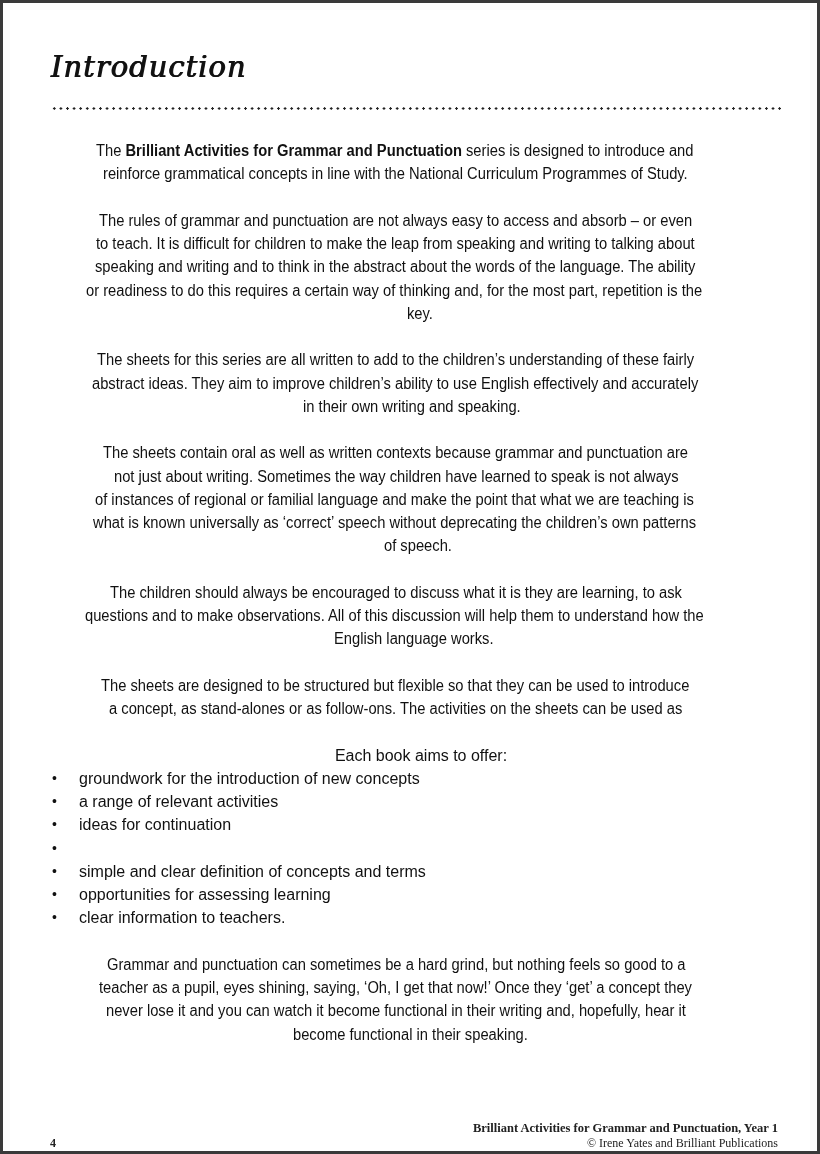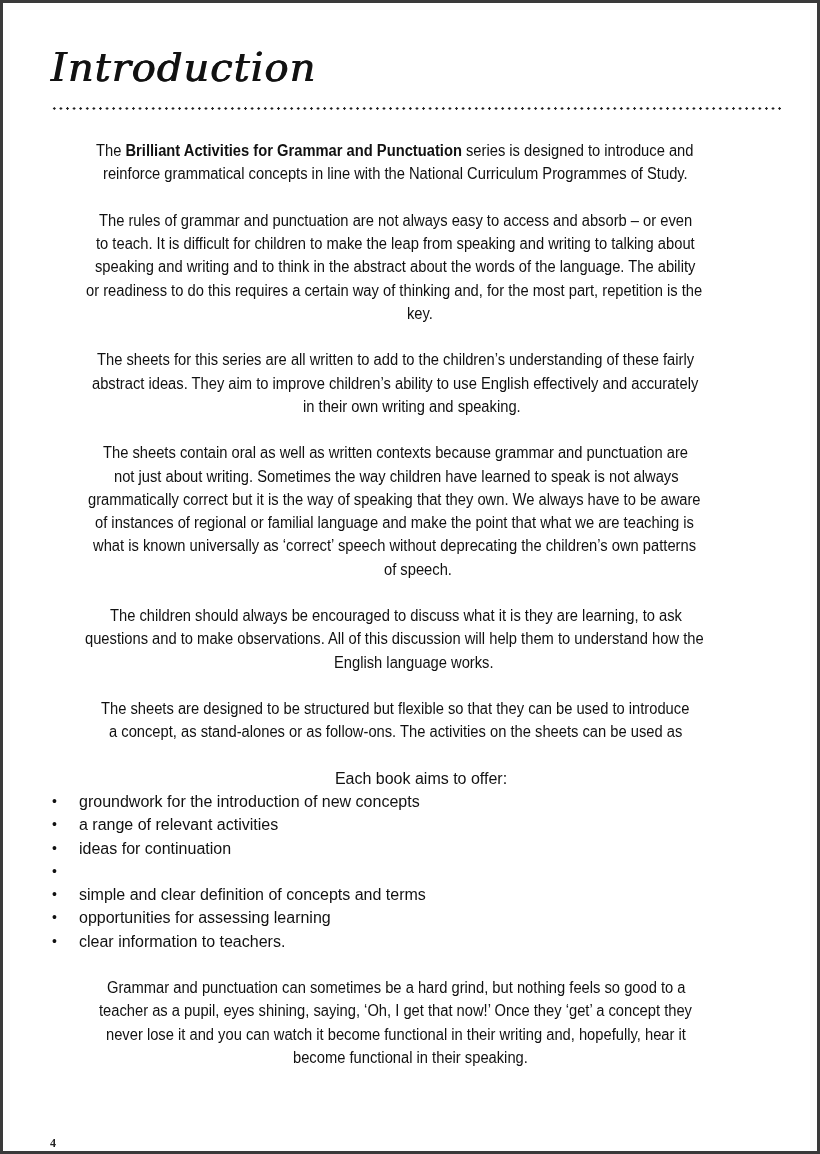--- a/index.html
+++ b/index.html
@@ -21,21 +21,21 @@
     box-sizing: border-box;
     border: 3px solid #3a3a3a;
     background: #ffffff;
   }
   .title {
     position: absolute;
     left: 48px;
     top: 38px;
     font-family: "DejaVu Serif", serif;
     font-style: italic;
-    font-size: 40px;
+    font-size: 29px;
     line-height: 52px;
     color: #111111;
     letter-spacing: 1px;
     white-space: nowrap;
     text-shadow: 0.6px 0.4px 0 #222, -0.4px 0 0 #222;
   }
   .dots {
     position: absolute;
     left: 48px;
     top: 104px;
@@ -147,21 +147,20 @@
 
     <div class="para">
       <div class="line"><span class="cond" style="transform: scaleX(0.92);">The sheets for this series are all written to add to the children’s understanding of these fairly</span></div>
       <div class="line"><span class="cond" style="transform: scaleX(0.92);">abstract ideas. They aim to improve children’s ability to use English effectively and accurately</span></div>
       <div class="line"><span class="cond" style="transform: scaleX(0.92);">in their own writing and speaking.</span></div>
     </div>
 
     <div class="para">
       <div class="line"><span class="cond" style="transform: scaleX(0.92);">The sheets contain oral as well as written contexts because grammar and punctuation are</span></div>
       <div class="line"><span class="cond" style="transform: scaleX(0.92);">not just about writing. Sometimes the way children have learned to speak is not always</span></div>
-      <div class="line"><span class="cond" style="transform: scaleX(0.92);">grammatically correct but it is the way of speaking that they own. We always have to be aware</span></div>
       <div class="line"><span class="cond" style="transform: scaleX(0.92);">of instances of regional or familial language and make the point that what we are teaching is</span></div>
       <div class="line"><span class="cond" style="transform: scaleX(0.92);">what is known universally as ‘correct’ speech without deprecating the children’s own patterns</span></div>
       <div class="line"><span class="cond" style="transform: scaleX(0.92);">of speech.</span></div>
     </div>
 
     <div class="para">
       <div class="line"><span class="cond" style="transform: scaleX(0.92);">The children should always be encouraged to discuss what it is they are learning, to ask</span></div>
       <div class="line"><span class="cond" style="transform: scaleX(0.92);">questions and to make observations. All of this discussion will help them to understand how the</span></div>
       <div class="line"><span class="cond" style="transform: scaleX(0.92);">English language works.</span></div>
     </div>
@@ -207,14 +206,18 @@
     <div class="para">
       <div class="line"><span class="cond" style="transform: scaleX(0.92);">Grammar and punctuation can sometimes be a hard grind, but nothing feels so good to a</span></div>
       <div class="line"><span class="cond" style="transform: scaleX(0.92);">teacher as a pupil, eyes shining, saying, ‘Oh, I get that now!’ Once they ‘get’ a concept they</span></div>
       <div class="line"><span class="cond" style="transform: scaleX(0.92);">never lose it and you can watch it become functional in their writing and, hopefully, hear it</span></div>
       <div class="line"><span class="cond" style="transform: scaleX(0.92);">become functional in their speaking.</span></div>
     </div>
 
   </div>
 
   <div class="footer-num">4</div>
+  <div class="footer-right">
+    <div class="footer-line1">Brilliant Activities for Grammar and Punctuation, Year 1</div>
+    <div class="footer-line2">© Irene Yates and Brilliant Publications</div>
+  </div>
 
 </div>
 
 </body></html>

